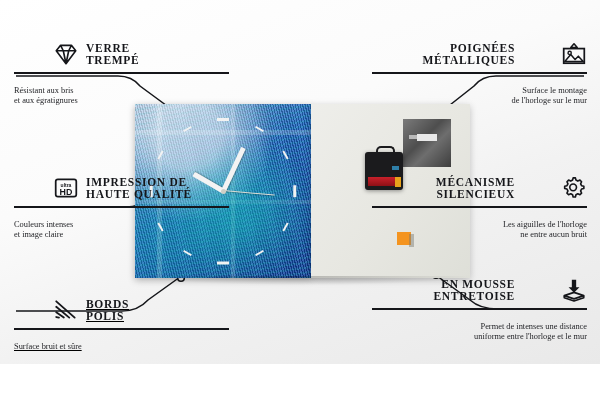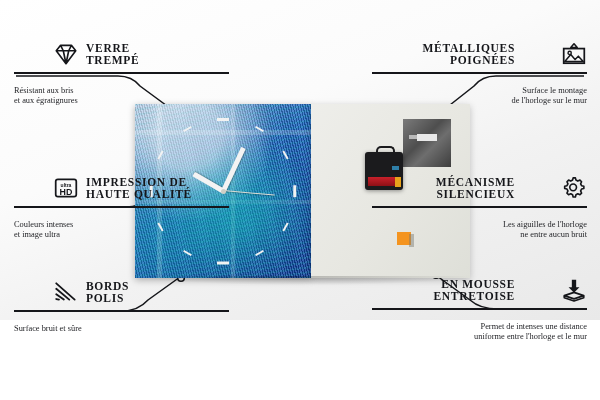--- a/index.html
+++ b/index.html
@@ -1,21 +1,21 @@
 <!DOCTYPE html>
 <html><head>
 <meta charset="utf-8">
 <style>
   html,body{margin:0;padding:0;}
   body{
     width:600px;height:400px;overflow:hidden;
     font-family:"Liberation Serif", serif;
     background:#ffffff;
   }
-  #stage{position:relative;width:600px;height:320px;
+  #stage{position:relative;width:600px;height:364px;
     background:linear-gradient(160deg,#ffffff 0%,#fbfbfb 38%,#f2f2f2 62%,#e9e9e9 100%);
   }
   
   .feature{position:absolute;width:215px;}
   .feat-head{display:flex;align-items:center;gap:7px;height:36px;}
   .feat-head.right{justify-content:flex-end;}
   .feat-title{
     font-family:"Liberation Serif", serif;
     font-weight:700;letter-spacing:.7px;color:#15161a;
     font-size:11.5px;line-height:12.5px;text-transform:uppercase;
@@ -27,21 +27,21 @@
     font-family:"Liberation Serif", serif;
     font-size:8.4px;line-height:10.4px;color:#1d1e22;margin-top:12px;
   }
   .feature.right .feat-desc{text-align:right;}
   .ico{width:26px;height:26px;flex:0 0 26px;display:block;margin-left:39px;}
   .ico svg{display:block;width:26px;height:26px;}
 
   
   #f-verre   {left:14px; top:36px;}
   #f-hd      {left:14px; top:170px;}
-  #f-bords   {left:14px; top:274px;}
+  #f-bords   {left:14px; top:292px;text-decoration:underline;}
   
   #f-poignees{left:372px;top:36px;}
   #f-meca    {left:372px;top:170px;}
   #f-mousse  {left:372px;top:272px;}
 
   
   #wires{position:absolute;left:0;top:0;width:600px;height:400px;pointer-events:none;}
 
   
   #product{position:absolute;left:135px;top:104px;width:335px;height:174px;}
@@ -190,21 +190,21 @@
         </svg>
       </span>
       <div class="feat-title">
         <div>IMPRESSION DE</div>
         <div>HAUTE QUALITÉ</div>
       </div>
     </div>
     <div class="rule"></div>
     <div class="feat-desc">
       <div>Couleurs intenses</div>
-      <div>et image ultra</div>
+      <div>et image claire</div>
     </div>
   </div>
 
   <div class="feature left" id="f-bords">
     <div class="feat-head">
       <span class="ico">
         <svg viewBox="0 0 24 24">
             <g stroke="#15161a" stroke-width="1.7" stroke-linecap="round">
           <line x1="3" y1="4" x2="20" y2="19"></line>
               <line x1="3" y1="9" x2="15" y2="19"></line>
@@ -220,22 +220,22 @@
     </div>
     <div class="rule"></div>
     <div class="feat-desc">
       <div>Surface bruit et sûre</div>
     </div>
   </div>
 
   <div class="feature right" id="f-poignees">
     <div class="feat-head right">
       <div class="feat-title">
+        <div>POIGNÉES</div>
         <div>MÉTALLIQUES</div>
-        <div>POIGNÉES</div>
       </div>
       <span class="ico">
         <svg viewBox="0 0 24 24">
           <path d="M12 2.5 L9 6 H15 Z" fill="none" stroke="#15161a" stroke-width="1.4" stroke-linejoin="round"></path>
           <rect x="2.5" y="7" width="19" height="13.5" fill="none" stroke="#15161a" stroke-width="1.6"></rect>
           <path d="M3.5 19 L9 12.5 L13 17 L16 14 L20.5 19 Z" fill="none" stroke="#15161a" stroke-width="1.4" stroke-linejoin="round"></path>
           <circle cx="8" cy="11" r="1.5" fill="none" stroke="#15161a" stroke-width="1.3"></circle>
         </svg>
       </span>
     </div>

